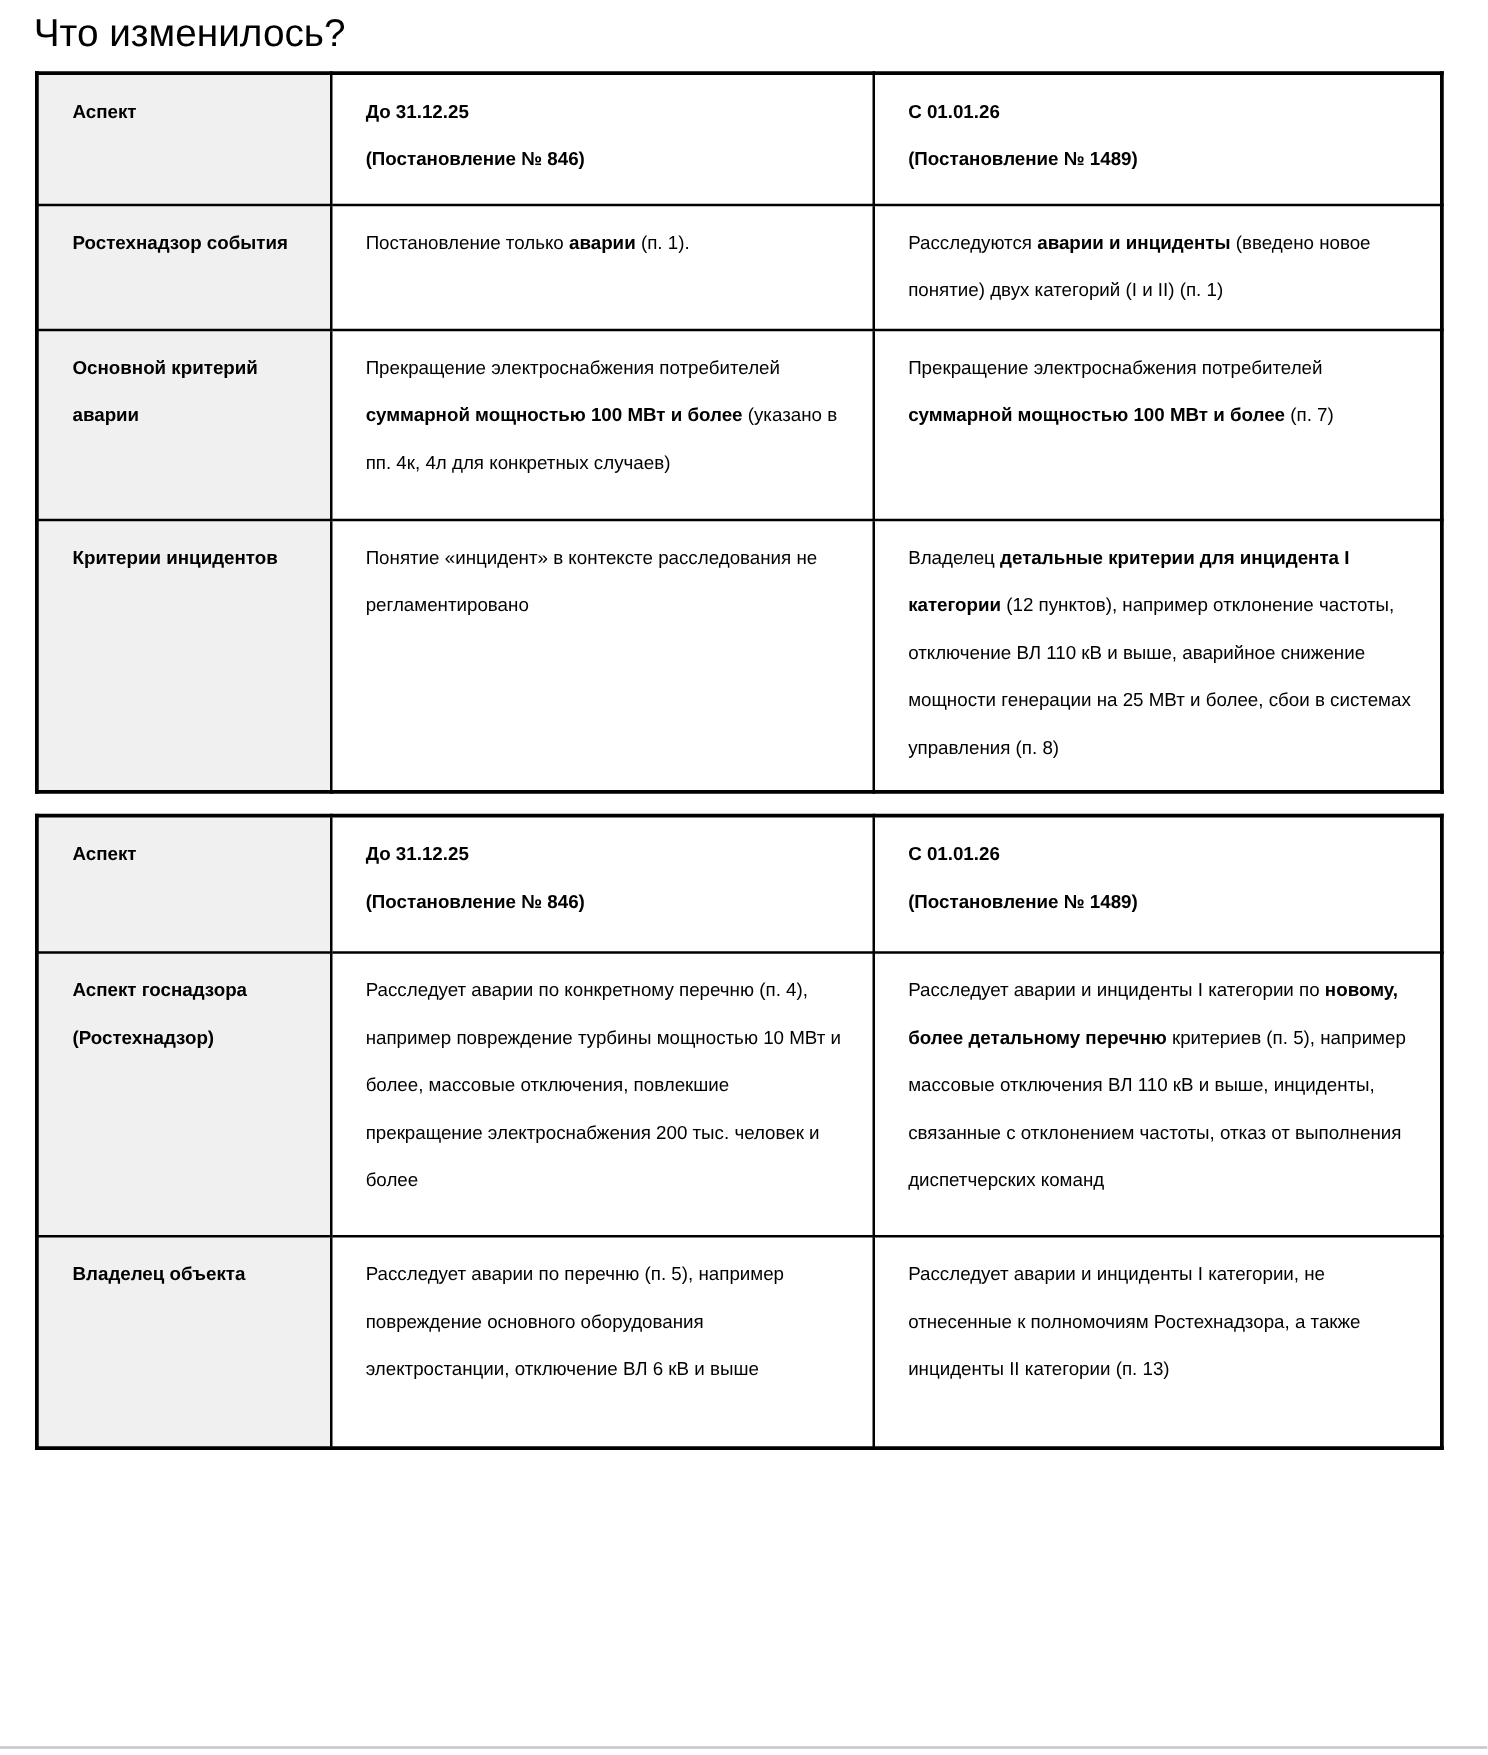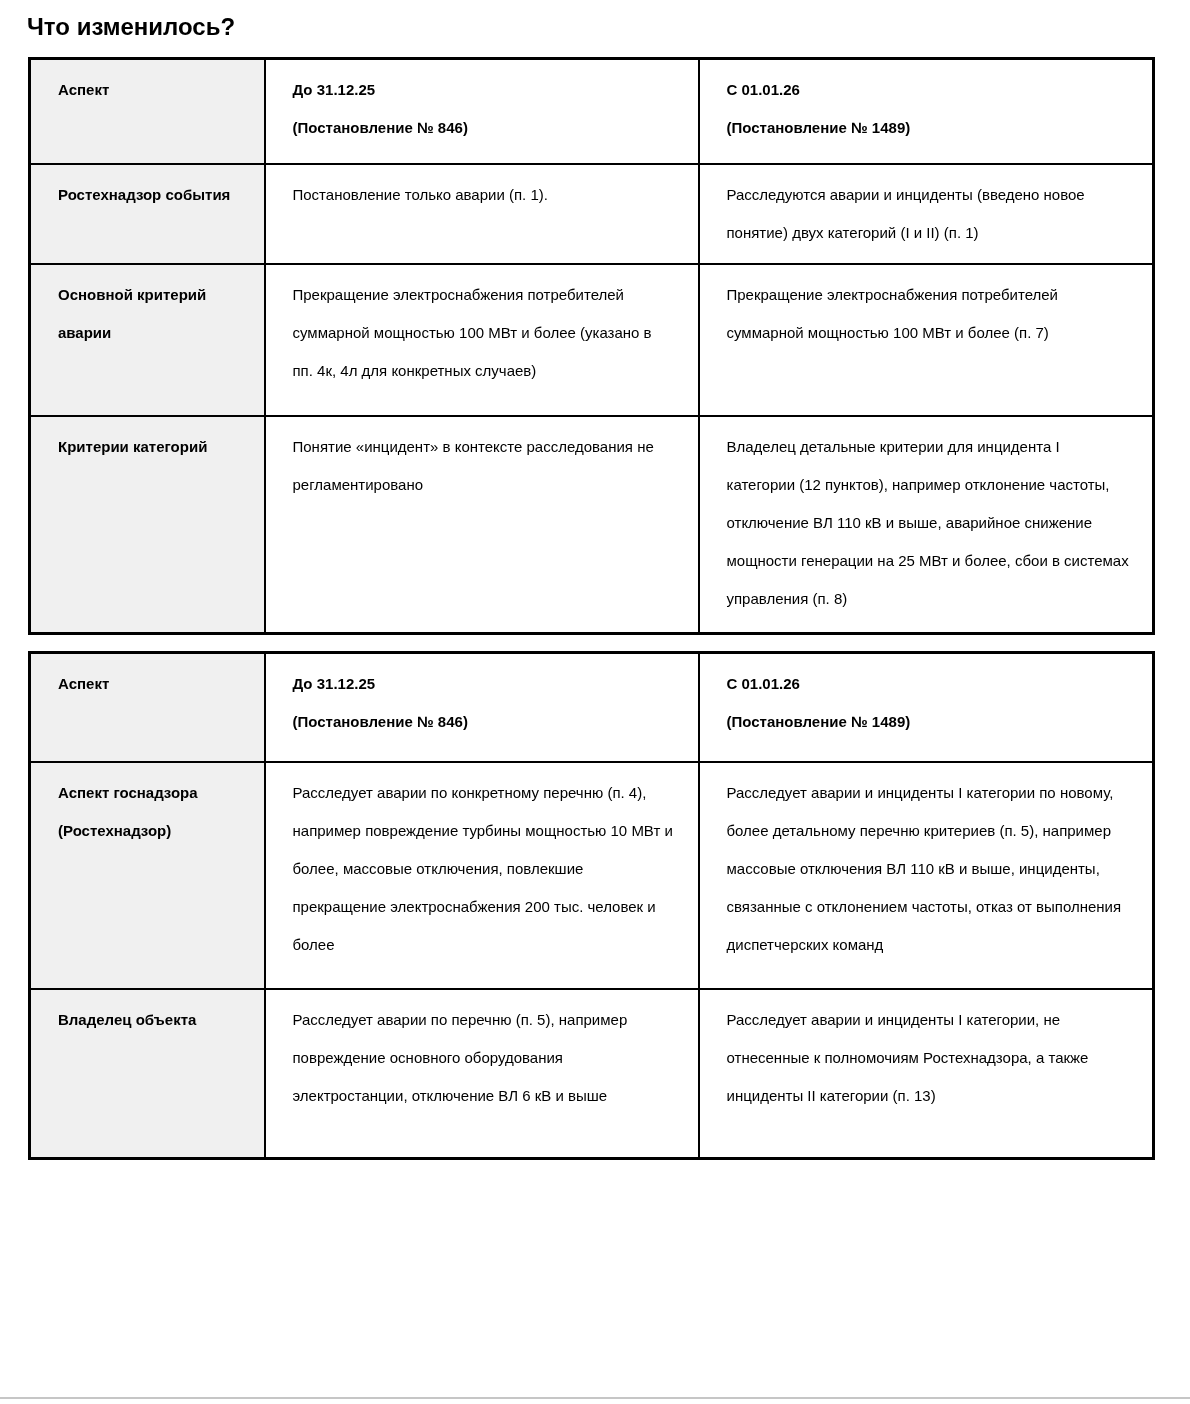--- a/index.html
+++ b/index.html
@@ -13,22 +13,22 @@
     width:1190px;height:1404px;
     background:#ffffff;
     color:var(--text);
     font-family:"Liberation Sans", sans-serif;
     position:relative;
     overflow:hidden;
   }
   .doc{position:relative;padding-top:12px;}
   .section-title{
     margin:0 0 0 27px;
-    font-size:24px;
-    font-weight:bold;
+    font-size:31px;
+    font-weight:normal;
     line-height:30px;
   }
   table.cmp{
     border-collapse:collapse;
     table-layout:fixed;
     width:1124px;
     margin:15px 0 0 28px;
     border:3px solid var(--border);
   }
   table.cmp td{
@@ -41,21 +41,21 @@
     word-wrap:break-word;
   }
   td.label-cell{
     background:var(--fill);
     font-weight:bold;
     padding-left:56px;
     padding-right:12px;
   }
   td.vcenter{vertical-align:middle;}
   td.head{font-weight:bold;padding-top:16px;}
-  .b{font-weight:normal;}
+  .b{font-weight:bold;}
   .col-aspect{width:235px;}
   .col-before{width:434px;}
   .col-after{width:455px;}
   #t2{margin-top:16px;}
   .title2{margin-top:19px;}
   .bottom-divider{
     position:absolute;
     left:0;top:1397px;
     width:1190px;height:2px;
     background:var(--divider);
@@ -91,21 +91,21 @@
       <td class="label-cell">Ростехнадзор события</td>
       <td><span>Постановление только </span><span class="b">аварии</span><span> (п. 1).</span></td>
       <td><span>Расследуются </span><span class="b">аварии и инциденты</span><span> (введено новое понятие) двух категорий (I и II) (п. 1)</span></td>
     </tr>
     <tr style="height:152px">
       <td class="label-cell">Основной критерий аварии</td>
       <td><span>Прекращение электроснабжения потребителей </span><span class="b">суммарной мощностью 100 МВт и более</span><span> (указано в пп. 4к, 4л для конкретных случаев)</span></td>
       <td><span>Прекращение электроснабжения потребителей </span><span class="b">суммарной мощностью 100 МВт и более</span><span> (п. 7)</span></td>
     </tr>
     <tr style="height:218px">
-      <td class="label-cell vcenter">Критерии категорий</td>
+      <td class="label-cell vcenter">Критерии инцидентов</td>
       <td><span>Понятие «инцидент» в контексте расследования не регламентировано</span></td>
       <td><span>Владелец </span><span class="b">детальные критерии для инцидента I категории</span><span> (12 пунктов), например отклонение частоты, отключение ВЛ 110 кВ и выше, аварийное снижение мощности генерации на 25 МВт и более, сбои в системах управления (п. 8)</span></td>
     </tr>
   </tbody>
     </table>
 
 
   <table class="cmp" id="t2">
     <colgroup>
       <col class="col-aspect">

